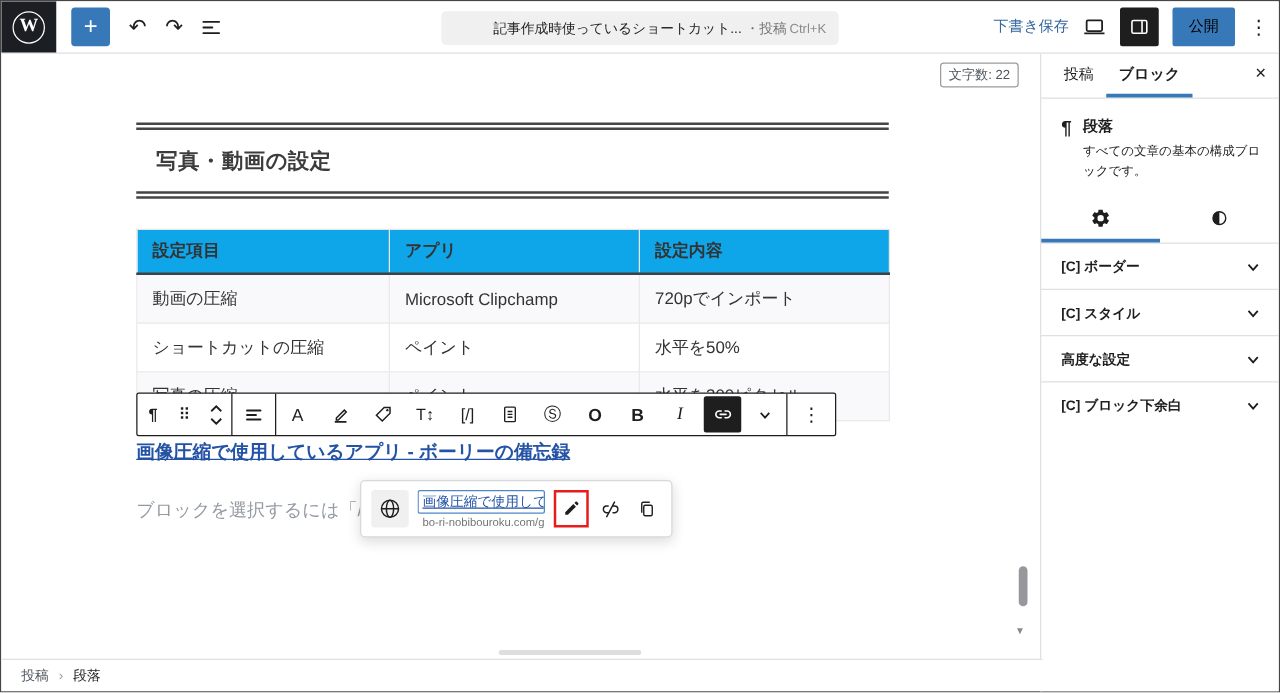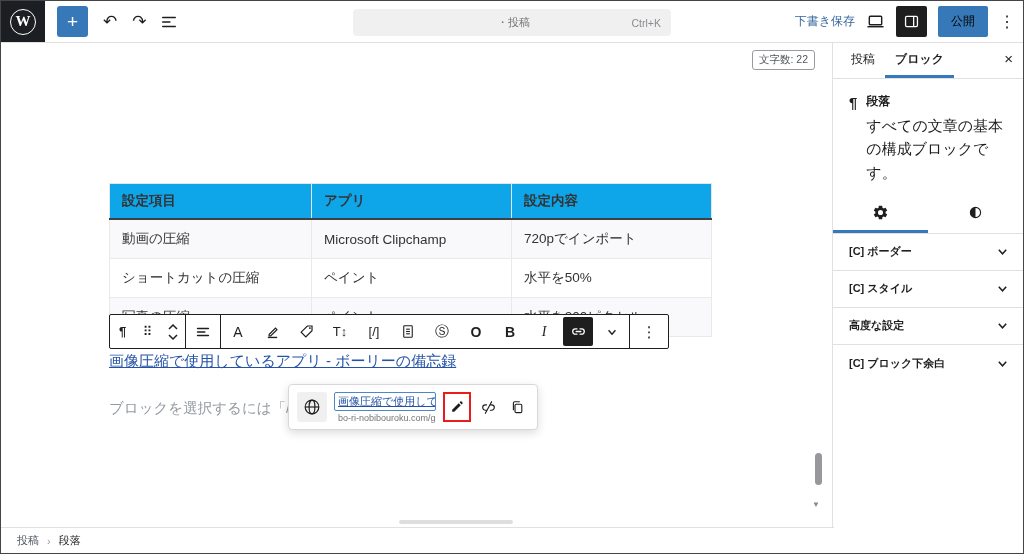--- a/index.html
+++ b/index.html
@@ -45,21 +45,21 @@
   .bt { border:none; background:transparent; width:34px; display:flex; align-items:center; justify-content:center; cursor:pointer; font-size:13px; color:#1e1e1e; }
   .bt.narrow { width:25px; }
   .bt.seltxt { font-size:14px; }
   .bt.bold { font-weight:bold; }
   .bt.italic { font-style:italic; font-family:"Liberation Serif","DejaVu Serif",serif; }
   .bt.active-link { background:#1e1e1e; border-radius:2px; margin:2px; width:30px; }
   .updown { display:flex; flex-direction:column; justify-content:center; align-items:center; }
 
   
   .link-para { position:absolute; left:108px; top:309px; font-size:15px; }
-  .link-para a { color:#2453a6; text-decoration:underline; cursor:pointer; }
+  .link-para a { color:#2453a6; text-decoration:underline; cursor:pointer;font-weight:bold; }
   .placeholder-para { position:absolute; left:108px; top:356px; font-size:14.5px; color:#949aa2; }
 
   
   .link-popover { position:absolute; left:287px; top:341px; width:250px; height:46px; background:#fff; border:1px solid #d8d8db; border-radius:4px; box-shadow:0 3px 10px rgba(0,0,0,.14); display:flex; align-items:center; padding:5px 8px; gap:7px; z-index:8; }
   .globe-wrap { width:30px; height:30px; background:#f0f0f1; border-radius:3px; display:flex; align-items:center; justify-content:center; flex:0 0 auto; }
   .link-col { width:122px; overflow:hidden; }
   .pop-title { display:block; font-size:11px; color:#2453a6; text-decoration:underline; border:1.5px solid #4f86c6; border-radius:2px; padding:1px 3px; white-space:nowrap; overflow:hidden; cursor:text; }
   .pop-url { display:block; font-size:9px; color:#757575; white-space:nowrap; overflow:hidden; margin-top:2px; padding-left:4px; }
   .pop-actions { display:flex; align-items:center; gap:5px; }
   .pop-btn { border:none; background:transparent; width:24px; height:26px; display:flex; align-items:center; justify-content:center; cursor:pointer; }
@@ -72,21 +72,21 @@
 
   
   .sidebar { position:absolute; right:0; top:42px; width:191px; height:512px; background:#fff; border-left:1px solid #e0e0e0; }
   .sb-header { height:36px; border-bottom:1px solid #e0e0e0; display:flex; align-items:stretch; position:relative; padding-left:8px; }
   .sb-tab { border:none; background:transparent; font-size:12px; color:#1e1e1e; padding:0 10px; cursor:pointer; border-bottom:3px solid transparent; }
   .sb-tab.active { border-bottom-color:#3779b8; font-weight:bold;text-align:center; }
   .sb-close { position:absolute; right:10px; top:7px; border:none; background:transparent; font-size:15px; color:#1e1e1e; cursor:pointer; }
   .block-card { display:flex; padding:14px 14px 12px 16px; gap:9px; }
   .para-glyph { font-size:15px; font-weight:bold; flex:0 0 auto; margin-top:1px; }
   .block-name { font-size:12px; font-weight:bold; margin-bottom:4px; }
-  .block-desc { font-size:15px; line-height:1.55; color:#1e1e1e; }
+  .block-desc { font-size:10px; line-height:1.55; color:#1e1e1e; }
   .sb-icon-tabs { display:flex; height:38px; border-bottom:1px solid #e0e0e0; }
   .sb-icon-tab { flex:1; border:none; background:transparent; display:flex; align-items:center; justify-content:center; cursor:pointer; border-bottom:3px solid transparent; }
   .sb-icon-tab.active { border-bottom-color:#3779b8; }
   .sb-panel { width:100%; height:37px; border:none; border-bottom:1px solid #e0e0e0; background:transparent; display:flex; align-items:center; justify-content:space-between; padding:0 14px 0 16px; cursor:pointer; }
   .sb-panel:last-child { border-bottom:none; }
   .sb-panel .lbl { font-size:11px; font-weight:bold; color:#1e1e1e; }
 
   
   .footer { position:absolute; left:0; bottom:0; width:833px; height:26px; background:#fff; border-top:1px solid #e0e0e0; display:flex; align-items:center; padding-left:16px; gap:8px; font-size:11px; z-index:10; }
   .crumb-root { color:#50575e; cursor:pointer; border:none; background:transparent; font-size:11px; }
@@ -113,20 +113,21 @@
             <g stroke="#1e1e1e" stroke-width="1.6" stroke-linecap="round">
               <line x1="3" y1="5" x2="17" y2="5"></line>
               <line x1="3" y1="10" x2="11" y2="10"></line>
               <line x1="3" y1="15" x2="17" y2="15"></line>
             </g>
           </svg>
       </span>
     </button>
 
     <div class="title-pill">
+      <span class="doc-title">記事作成時使っているショートカット...</span>
       <span class="doc-suffix">・投稿</span>
       <span class="shortcut">Ctrl+K</span>
     </div>
 
     <div class="topbar-right">
       <button class="save-draft">下書き保存</button>
       <button class="icon-plain">
         <span>
           <svg width="19" height="19" viewBox="0 0 20 20">
               <rect x="3.5" y="4.5" width="13" height="9" rx="1" fill="none" stroke="#1e1e1e" stroke-width="1.5"></rect>
@@ -144,20 +145,23 @@
       </button>
       <button class="publish">公開</button>
       <button class="more-v">⋮</button>
     </div>
   </header>
 
   <main class="canvas">
 
     <div class="char-badge">文字数: 22</div>
 
+    <section class="heading-block">
+      <h2>写真・動画の設定</h2>
+    </section>
 
     <section class="table-wrap">
       <table>
         <colgroup>
             <col class="c1">
             <col class="c2">
             <col class="c3">
           </colgroup>
         <thead>
           <tr>

